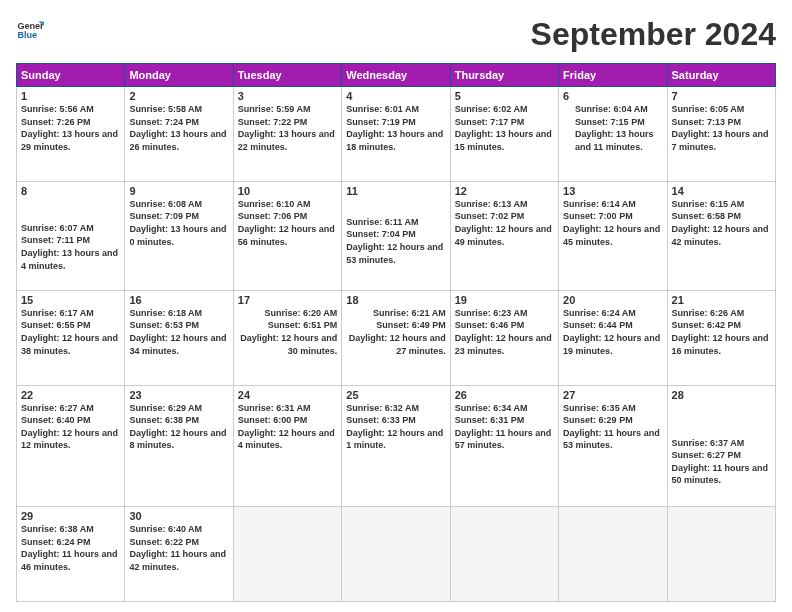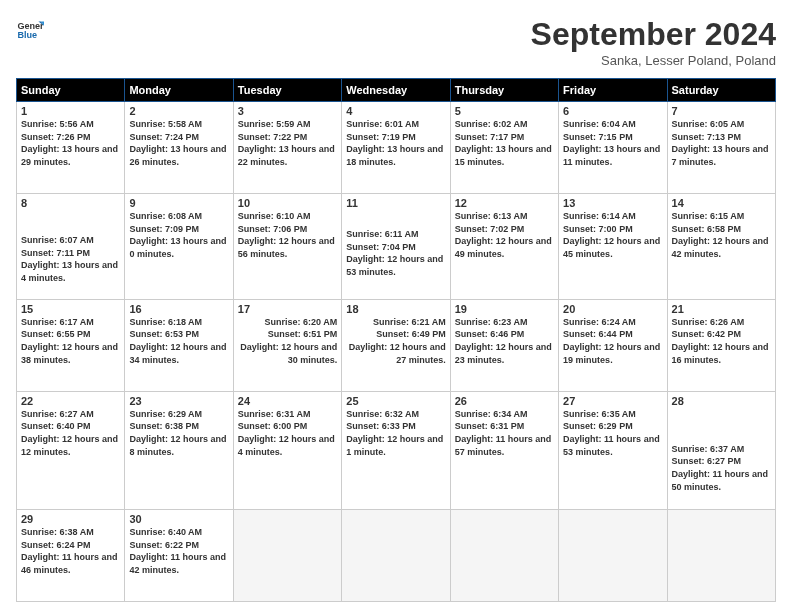--- a/index.html
+++ b/index.html
@@ -46,21 +46,21 @@
       color: #555;
     }
     .calendar {
       flex: 1;
       border: 1px solid #ccc;
       border-collapse: collapse;
       width: 100%;
       table-layout: fixed;
     }
     .calendar th {
-      background: #000000;
+      background: #a21caf;
       color: #fff;
       font-size: 11px;
       font-weight: bold;
       padding: 5px 4px;
       text-align: left;
       border: 1px solid #1a5490;
     }
     .calendar td {
       border: 1px solid #ccc;
       vertical-align: top;
@@ -93,21 +93,20 @@
     <div class="logo">
       <svg class="logo-icon" viewBox="0 0 40 40">
         <text x="2" y="18" font-size="13" font-weight="bold" fill="#333" font-family="Arial">General</text>
         <text x="2" y="32" font-size="13" font-weight="bold" fill="#1a6aad" font-family="Arial">Blue</text>
         <polygon points="32,8 40,14 36,8" fill="#1a6aad"></polygon>
         <polygon points="36,8 40,14 40,8" fill="#2b8fd4"></polygon>
       </svg>
     </div>
     <div class="title-area">
       <div class="month-title">September 2024</div>
-      <div class="subtitle">Sanka, Lesser Poland, Poland</div>
     </div>
   </div>
 
   <table class="calendar">
     <thead>
       <tr>
         <th>Sunday</th>
         <th>Monday</th>
         <th>Tuesday</th>
         <th>Wednesday</th>
@@ -143,21 +142,21 @@
 Daylight: 13 hours and 18 minutes.</div>
           </td>
           <td>
             <span class="day-num">5</span>
             <div class="day-info" style="white-space: pre-line;">Sunrise: 6:02 AM
 Sunset: 7:17 PM
 Daylight: 13 hours and 15 minutes.</div>
           </td>
           <td>
             <span class="day-num">6</span>
-            <div class="day-info" style="white-space: pre-line;">Sunrise: 6:04 AM
+            <div class="day-info" style="white-space: pre-line; margin-left: 12px;">Sunrise: 6:04 AM
 Sunset: 7:15 PM
 Daylight: 13 hours and 11 minutes.</div>
           </td>
           <td>
             <span class="day-num">7</span>
             <div class="day-info" style="white-space: pre-line;">Sunrise: 6:05 AM
 Sunset: 7:13 PM
 Daylight: 13 hours and 7 minutes.</div>
           </td>
         </tr>

